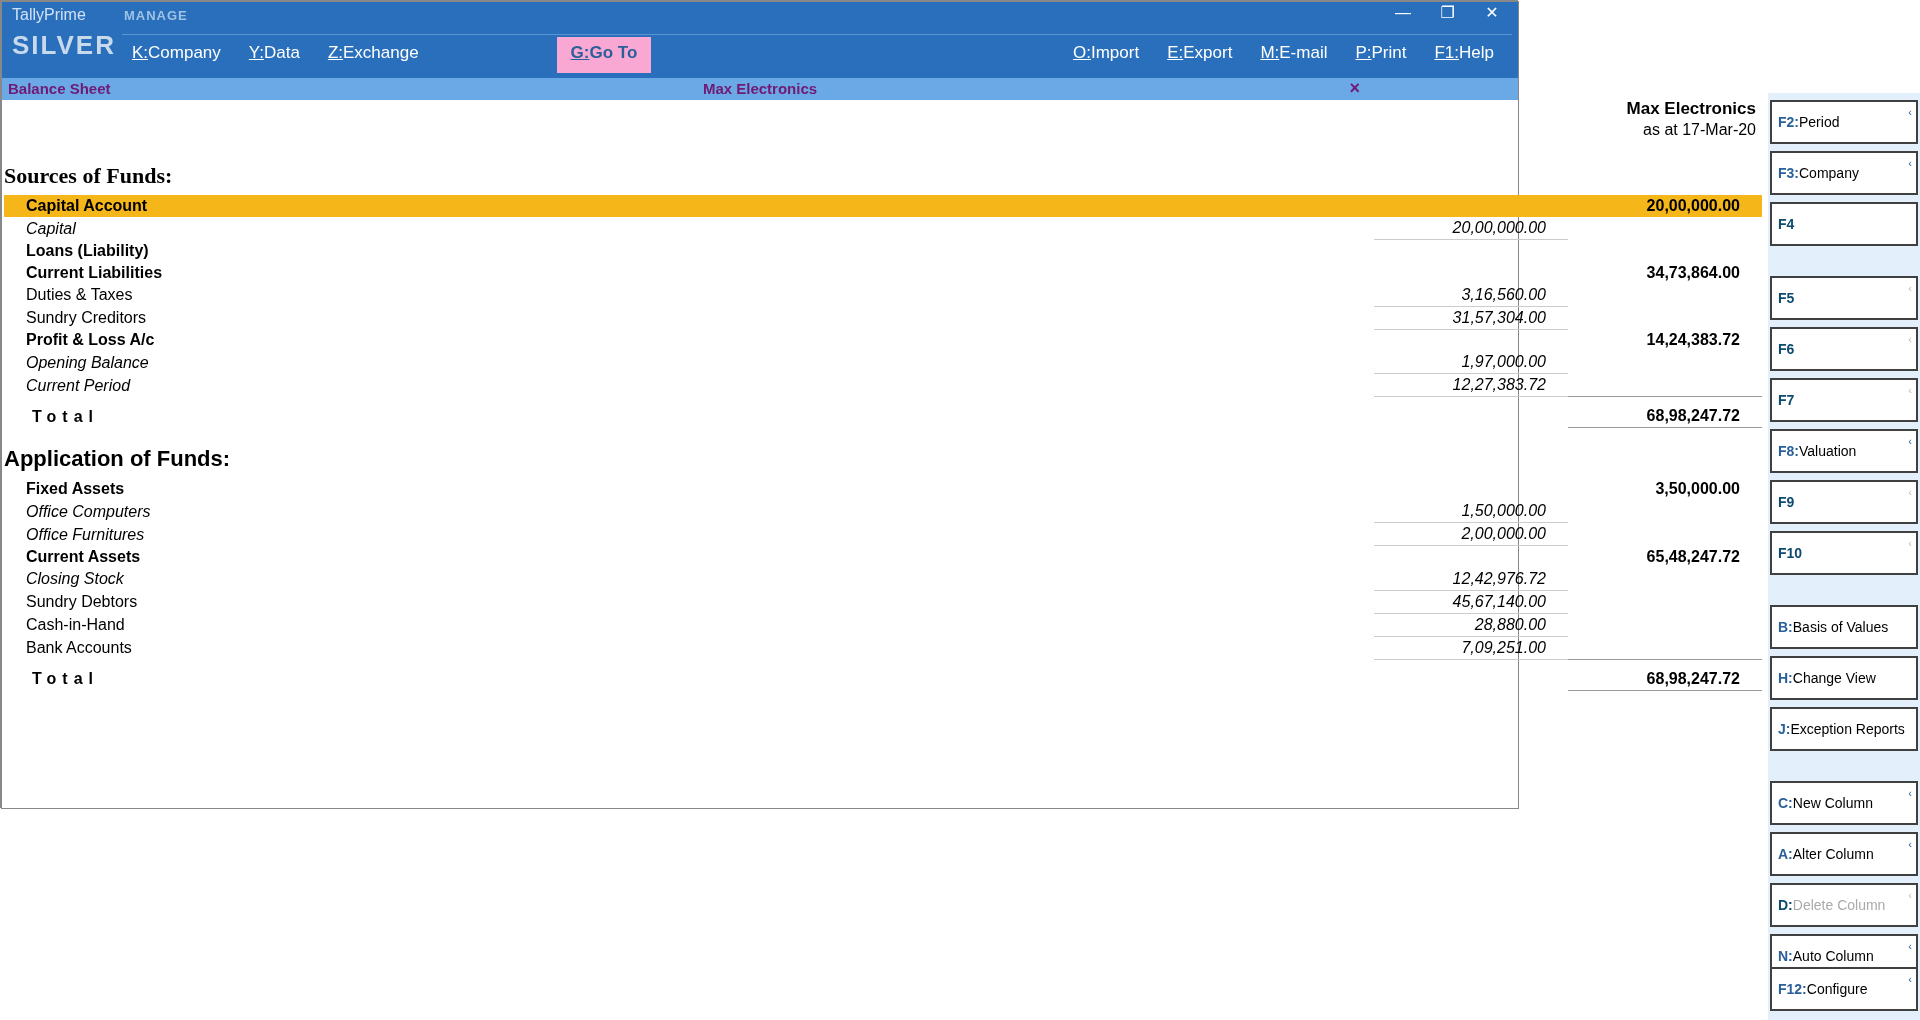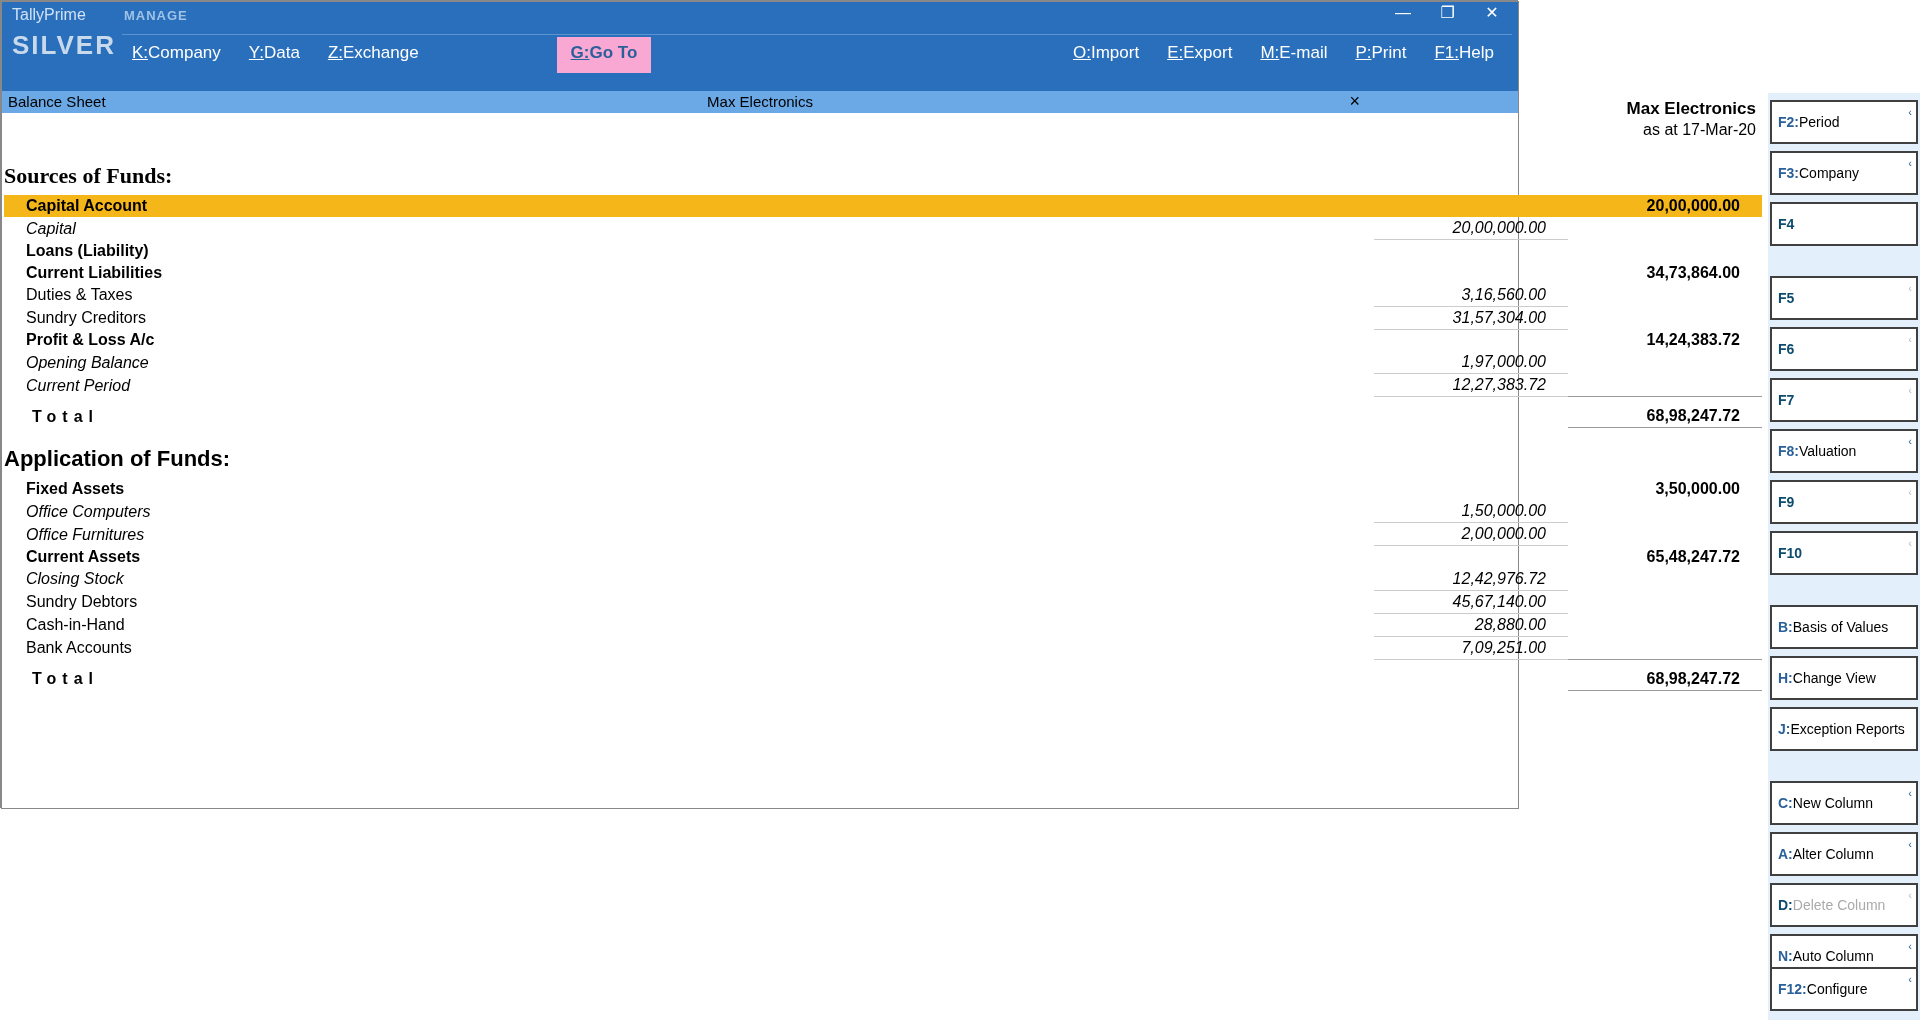--- a/index.html
+++ b/index.html
@@ -1,32 +1,32 @@
 <!DOCTYPE html>
 <html><head>
 <meta charset="utf-8">
 <style>
 html,body{margin:0;padding:0;font-family:Arial,Helvetica,sans-serif;font-size:15px;overflow:hidden;background:#fff;width:1516px;height:806px;border:1px solid #888}
 
 
-.topbar{background:#2a6fbb;color:#dce9f6;height:89px;position:relative}
+.topbar{background:#2a6fbb;color:#dce9f6;height:76px;position:relative}
 .logo1{position:absolute;left:10px;top:4px;font-size:16px;color:#d0e1f5}
 .logo2{position:absolute;left:10px;top:28px;font-size:26px;font-weight:bold;color:#c9d9ec;letter-spacing:2px}
 .manage{position:absolute;left:122px;top:6px;font-size:13px;font-weight:bold;color:#9fc3e6;letter-spacing:1px}
 .winctrl{position:absolute;right:6px;top:0;color:#fff;font-size:16px}
 .winctrl span{display:inline-block;width:40px;text-align:center;line-height:22px}
 
 .menu{position:absolute;left:120px;right:6px;top:32px;border-top:1px solid #5c94d1;display:flex}
 .menu .mi{color:#fff;font-size:17px;padding:8px 18px 10px 10px;flex:0 0 auto}
 .menu .mi .uk{text-decoration:underline}
 .menu .goto{background:#f9a8d4;color:#2a6099;font-weight:bold;padding:6px 14px;margin-top:2px}
 .menu .spacer{flex:1}
 
 
-.subbar{background:#6aa8e6;color:#000000;font-weight:normal;font-size:15px;height:22px;position:relative}
+.subbar{background:#6aa8e6;color:#701a75;font-weight:bold;font-size:15px;height:22px;position:relative}
 .subbar .lbl{position:absolute;left:6px;top:2px}
 .subbar .mid{width:100%;text-align:center;position:absolute;top:2px}
 .subbar .x{position:absolute;right:158px;top:0;font-size:18px;line-height:20px}
 
 
 .rpanel{position:absolute;right:0;top:93px;bottom:0;width:152px;background:#e3effb;font-size:14px}
 .rpanel .btn{background:#fff;border:2px solid #404040;margin:7px 2px;padding:12px 6px;position:relative;color:#000}
 .rpanel .btn .fk{color:#2a6099;font-weight:bold}
 .rpanel .btn.disabled{color:#aaa}
 .rpanel .btn.disabled .fk{color:#0c4a6e}

